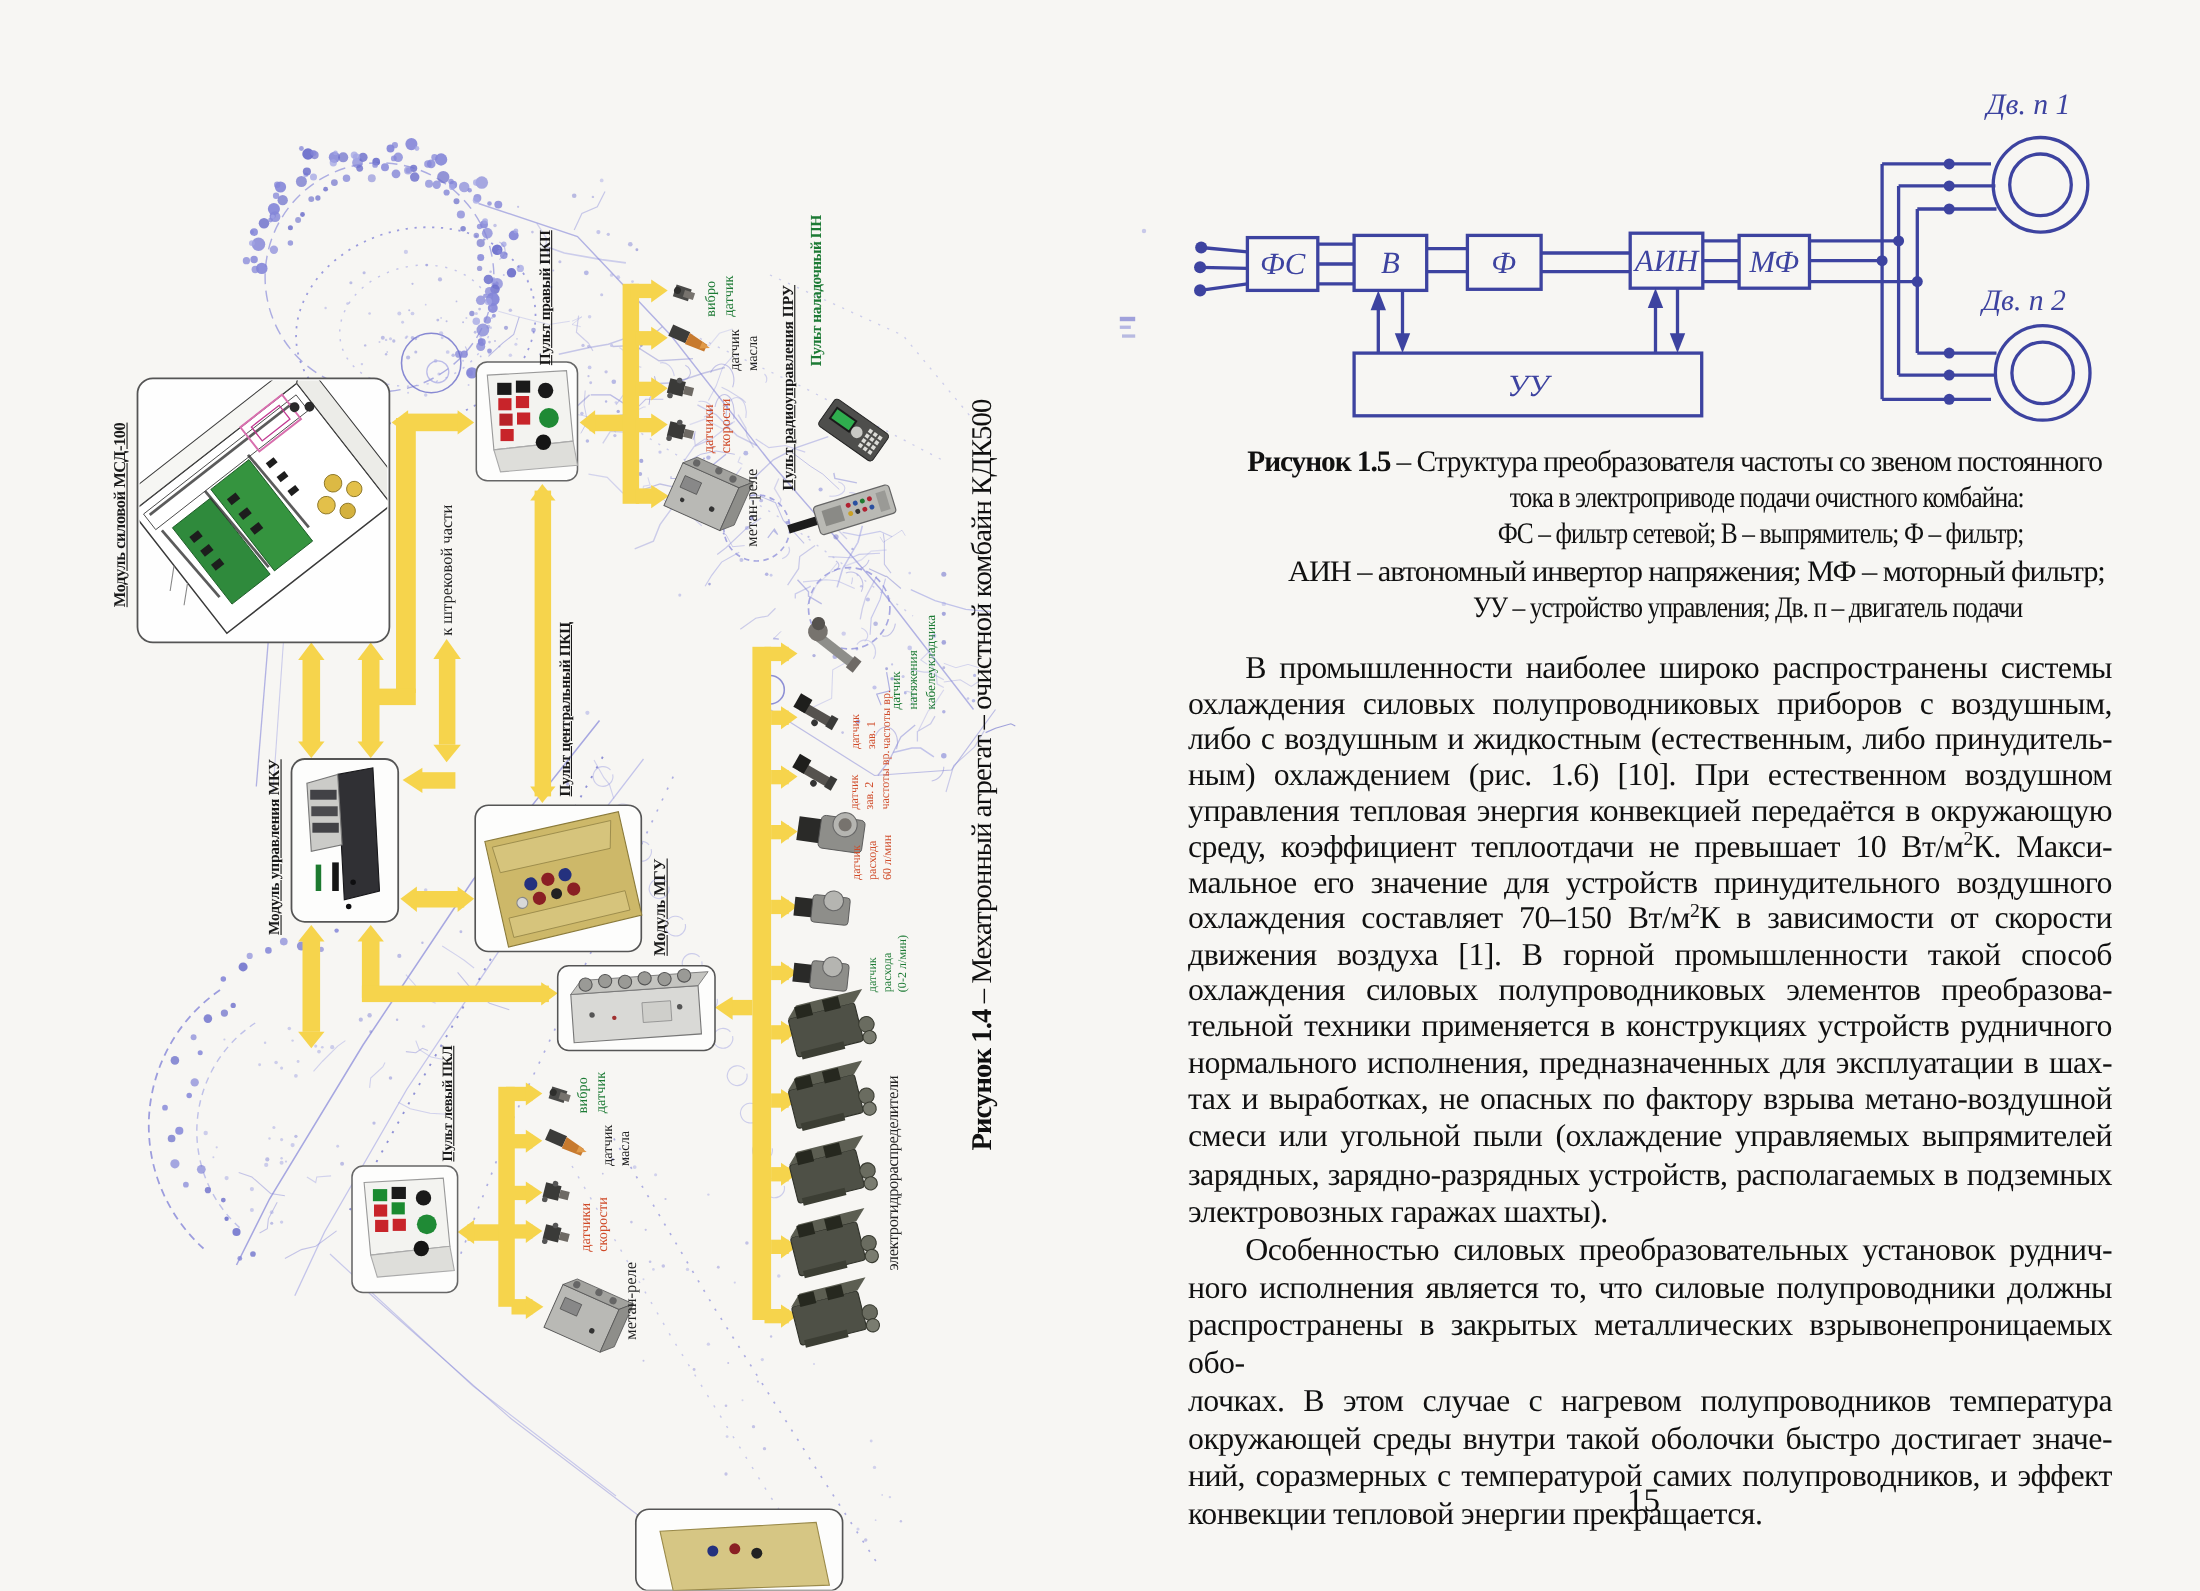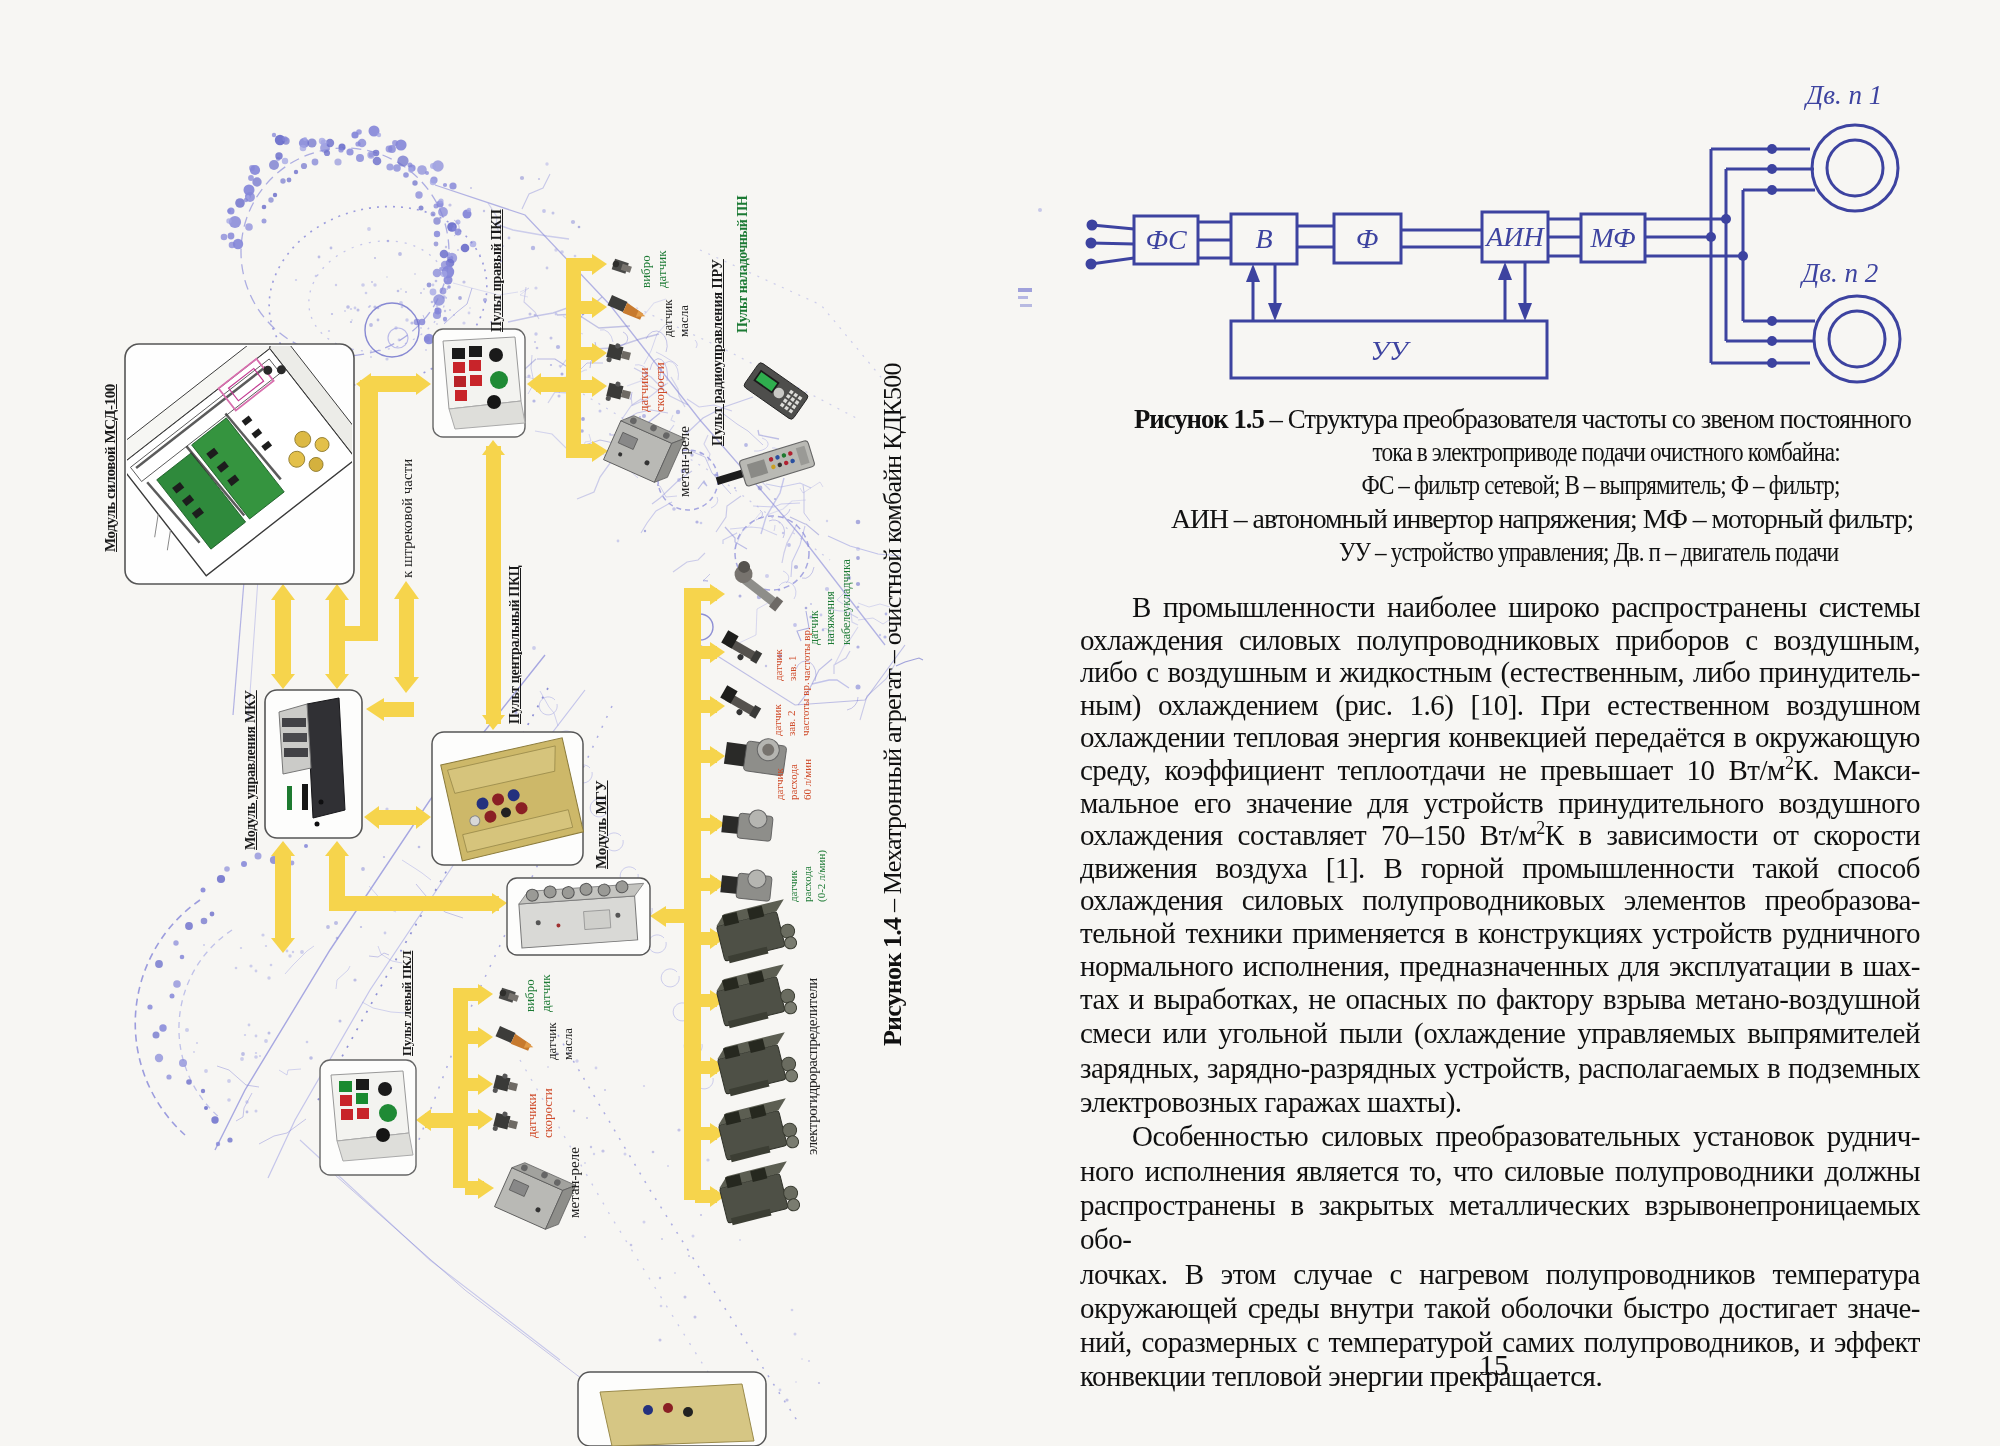--- a/index.html
+++ b/index.html
@@ -1327,21 +1327,21 @@
 <div class="line" style="position:relative;left:-40px;"><span style="display:inline-block;white-space:nowrap;transform:scaleX(0.855);">ФС – фильтр сетевой; В – выпрямитель; Ф – фильтр;</span></div>
 <div class="line" style="position:relative;left:-17px;"><span style="display:inline-block;white-space:nowrap;transform:scaleX(1.028);">АИН – автономный инвертор напряжения; МФ – моторный фильтр;</span></div>
 <div class="line" style="position:relative;left:-41px;"><span style="display:inline-block;white-space:nowrap;transform:scaleX(0.859);">УУ – устройство управления; Дв. п – двигатель подачи</span></div>
 </div>
 
 <div style="position:absolute;left:80px;top:591px;width:840px;font-size:29px;letter-spacing:-0.5px;color:#101010;">
 <div style="line-height:32.6px;text-align:justify;text-align-last:justify;"><span style="display:inline-block;width:52px;"></span>В промышленности наиболее широко распространены системы</div>
 <div style="line-height:32.6px;text-align:justify;text-align-last:justify;">охлаждения силовых полупроводниковых приборов с воздушным,</div>
 <div style="line-height:32.6px;text-align:justify;text-align-last:justify;">либо с воздушным и жидкостным (естественным, либо принудитель-</div>
 <div style="line-height:32.6px;text-align:justify;text-align-last:justify;">ным) охлаждением (рис. 1.6) [10]. При естественном воздушном</div>
-<div style="line-height:32.6px;text-align:justify;text-align-last:justify;">охлаждении тепловая энергия конвекцией передаётся в окружающую</div>
+<div style="line-height:32.6px;text-align:justify;text-align-last:justify;">управления тепловая энергия конвекцией передаётся в окружающую</div>
 <div style="line-height:32.6px;text-align:justify;text-align-last:justify;">среду, коэффициент теплоотдачи не превышает 10 Вт/м<sup style="font-size:0.62em;line-height:0;">2</sup>К. Макси-</div>
 <div style="line-height:32.6px;text-align:justify;text-align-last:justify;">мальное его значение для устройств принудительного воздушного</div>
 <div style="line-height:32.6px;text-align:justify;text-align-last:justify;">охлаждения составляет 70–150 Вт/м<sup style="font-size:0.62em;line-height:0;">2</sup>К в зависимости от скорости</div>
 <div style="line-height:32.6px;text-align:justify;text-align-last:justify;">движения воздуха [1]. В горной промышленности такой способ</div>
 <div style="line-height:32.6px;text-align:justify;text-align-last:justify;">охлаждения силовых полупроводниковых элементов преобразова-</div>
 <div style="line-height:32.6px;text-align:justify;text-align-last:justify;">тельной техники применяется в конструкциях устройств рудничного</div>
 <div style="line-height:32.6px;text-align:justify;text-align-last:justify;">нормального исполнения, предназначенных для эксплуатации в шах-</div>
 <div style="line-height:34.3px;text-align:justify;text-align-last:justify;">тах и выработках, не опасных по фактору взрыва метано-воздушной</div>
 <div style="line-height:34.3px;text-align:justify;text-align-last:justify;">смеси или угольной пыли (охлаждение управляемых выпрямителей</div>
 <div style="line-height:34.3px;text-align:justify;text-align-last:justify;">зарядных, зарядно-разрядных устройств, располагаемых в подземных</div>

